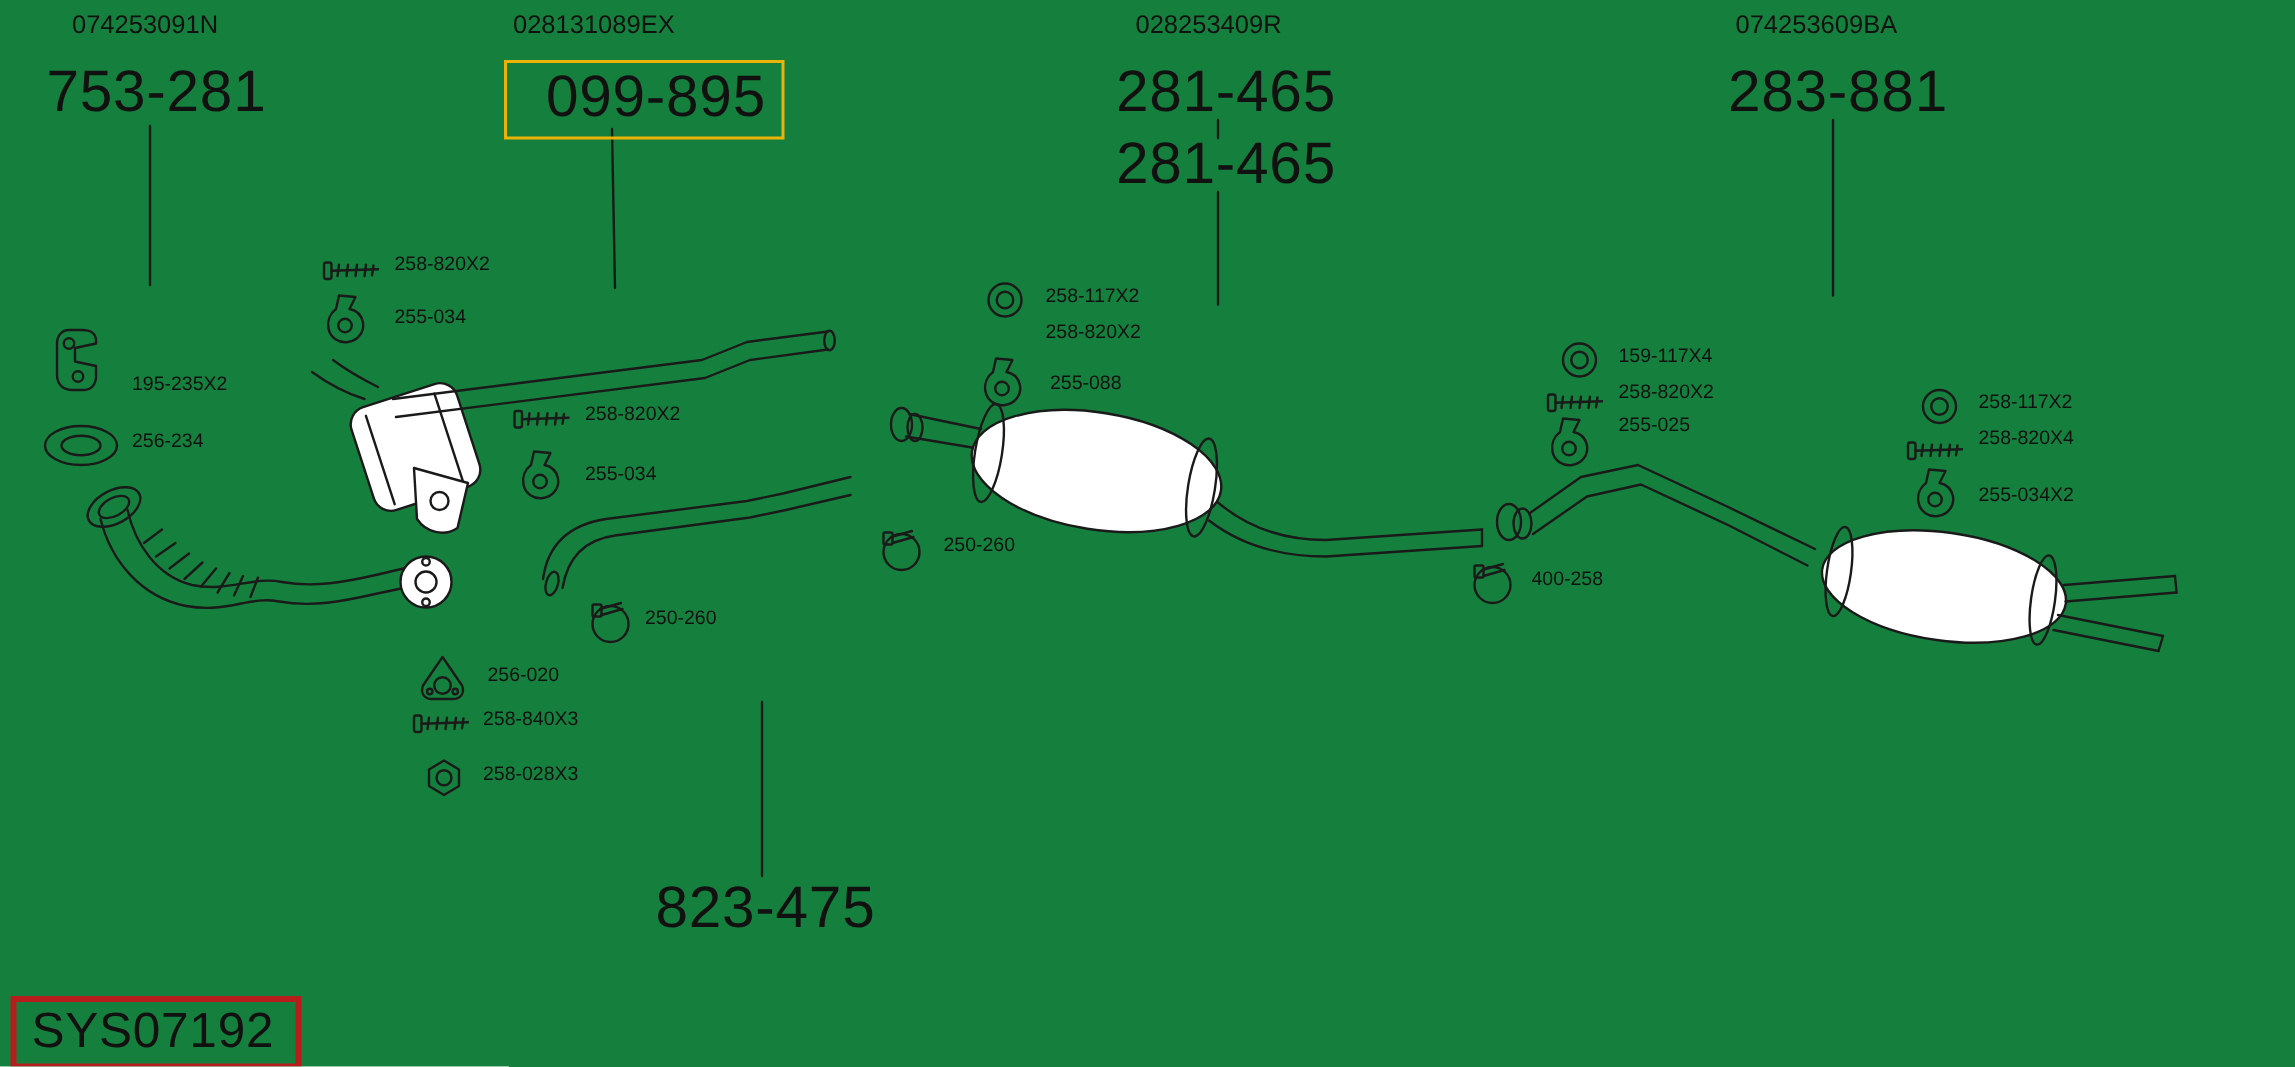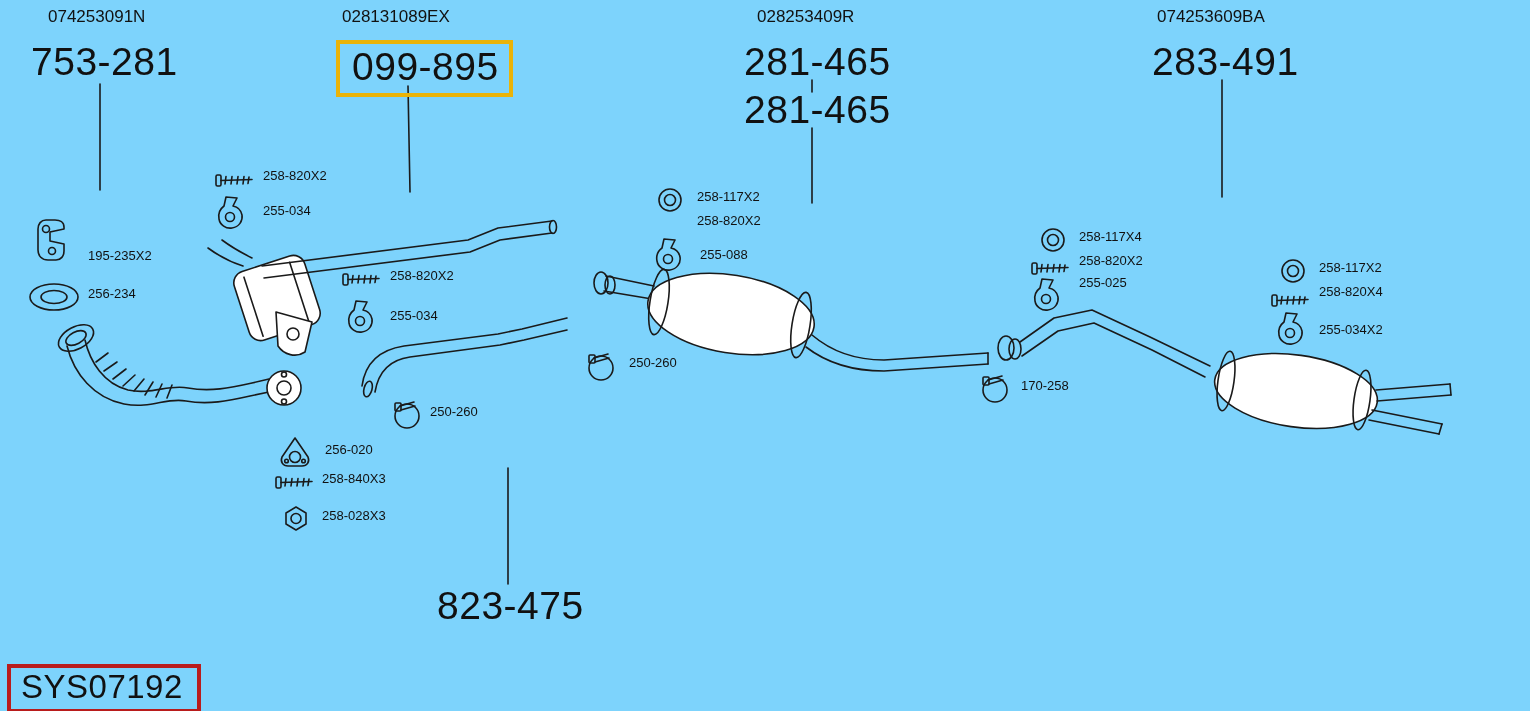--- a/index.html
+++ b/index.html
@@ -1,25 +1,25 @@
 <!DOCTYPE html>
 <html><head>
 <meta charset="utf-8">
 <style>
   html,body{margin:0;padding:0;background:#fff;}
   .canvas{
-    position:relative;width:1530px;height:711px;background:#7dd3fc;overflow:hidden;
+    position:relative;width:1530px;height:711px;background:#15803d;overflow:hidden;
     font-family:"Liberation Sans",sans-serif;color:#111;
   }
   .art{position:absolute;left:0;top:0;}
   .txt{position:absolute;white-space:nowrap;line-height:1.05;}
   .oem{font-size:17px;}
   .big{font-size:39px;letter-spacing:.5px;}
   .lbl{font-size:13px;}
-  .boxed{border:4px solid #eab308;padding:3px 10px 5px 12px;}
+  .boxed{border:2px solid #eab308;padding:3px 10px 5px 26px;}
   .sys{font-size:33px;border:4px solid #b91c1c;padding:2px 14px 4px 10px;letter-spacing:.5px;}
 </style>
 </head>
 <body>
 
 <div class="canvas">
 
   <svg class="art" width="1530" height="711" viewBox="0 0 1530 711">
     <defs>
       <g id="icon-bolt">
@@ -173,40 +173,40 @@
 
   <div class="txt oem" style="left:48px;top:8px">074253091N</div>
   <div class="txt oem" style="left:342px;top:8px">028131089EX</div>
   <div class="txt oem" style="left:757px;top:8px">028253409R</div>
   <div class="txt oem" style="left:1157px;top:8px">074253609BA</div>
 
   <div class="txt big" style="left:31px;top:42px">753-281</div>
   <div class="txt big boxed" style="left:336px;top:40px">099-895</div>
   <div class="txt big" style="left:744px;top:42px">281-465</div>
   <div class="txt big" style="left:744px;top:90px">281-465</div>
-  <div class="txt big" style="left:1152px;top:42px">283-491</div>
+  <div class="txt big" style="left:1152px;top:42px">283-881</div>
   <div class="txt big" style="left:437px;top:586px">823-475</div>
 
   <div class="txt lbl" style="left:263px;top:169px">258-820X2</div>
   <div class="txt lbl" style="left:263px;top:204px">255-034</div>
   <div class="txt lbl" style="left:88px;top:249px">195-235X2</div>
   <div class="txt lbl" style="left:88px;top:287px">256-234</div>
   <div class="txt lbl" style="left:390px;top:269px">258-820X2</div>
   <div class="txt lbl" style="left:390px;top:309px">255-034</div>
   <div class="txt lbl" style="left:430px;top:405px">250-260</div>
   <div class="txt lbl" style="left:325px;top:443px">256-020</div>
   <div class="txt lbl" style="left:322px;top:472px">258-840X3</div>
   <div class="txt lbl" style="left:322px;top:509px">258-028X3</div>
   <div class="txt lbl" style="left:697px;top:190px">258-117X2</div>
   <div class="txt lbl" style="left:697px;top:214px">258-820X2</div>
   <div class="txt lbl" style="left:700px;top:248px">255-088</div>
   <div class="txt lbl" style="left:629px;top:356px">250-260</div>
-  <div class="txt lbl" style="left:1079px;top:230px">258-117X4</div>
+  <div class="txt lbl" style="left:1079px;top:230px">159-117X4</div>
   <div class="txt lbl" style="left:1079px;top:254px">258-820X2</div>
   <div class="txt lbl" style="left:1079px;top:276px">255-025</div>
-  <div class="txt lbl" style="left:1021px;top:379px">170-258</div>
+  <div class="txt lbl" style="left:1021px;top:379px">400-258</div>
   <div class="txt lbl" style="left:1319px;top:261px">258-117X2</div>
   <div class="txt lbl" style="left:1319px;top:285px">258-820X4</div>
   <div class="txt lbl" style="left:1319px;top:323px">255-034X2</div>
 
   <div class="txt sys" style="left:7px;top:664px">SYS07192</div>
 
 </div>
 
 </body></html>

